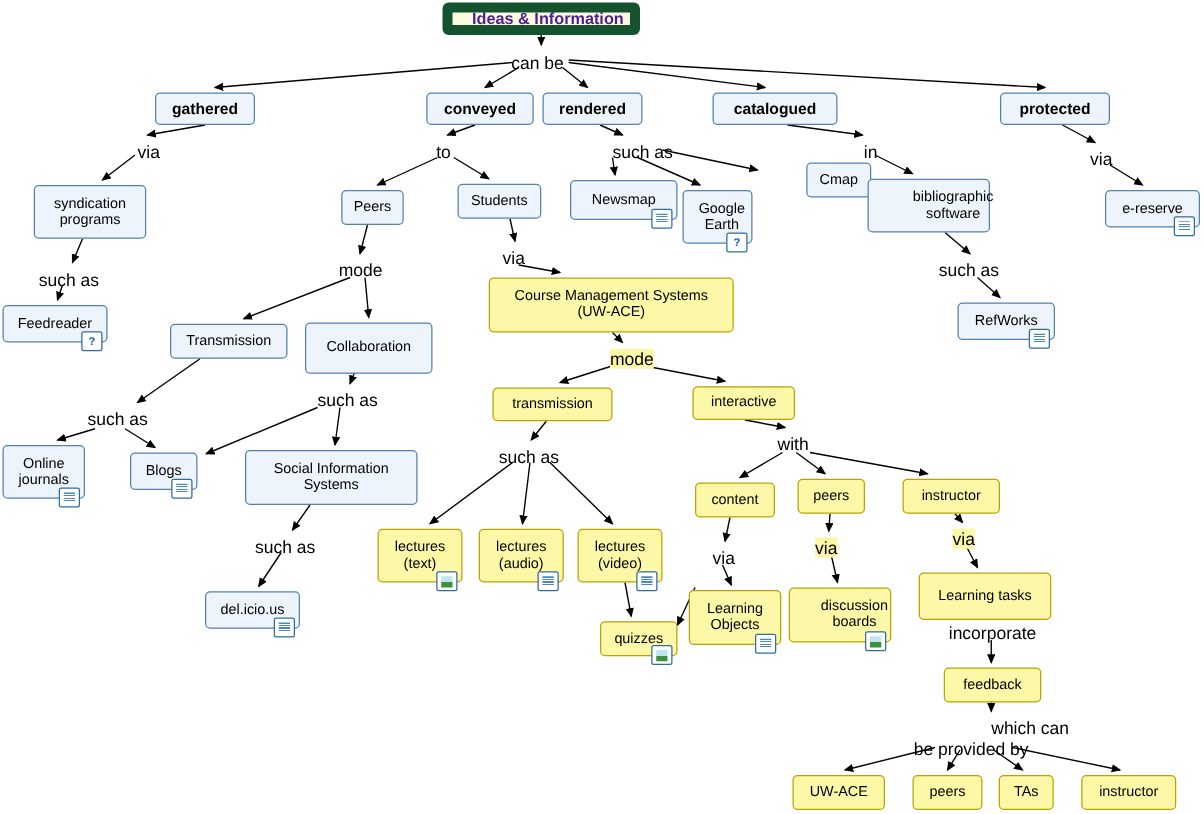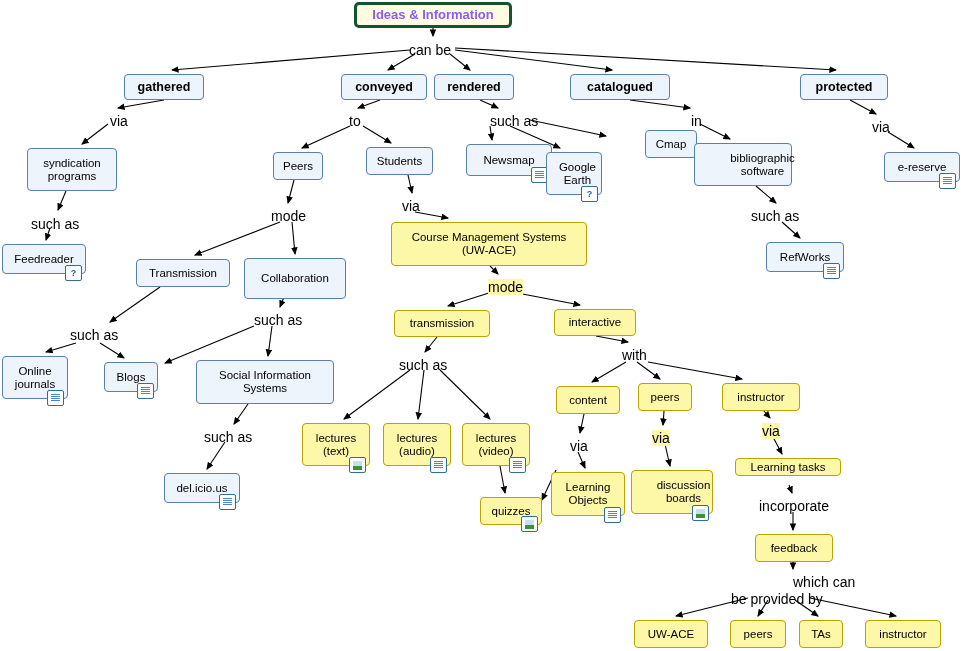--- a/index.html
+++ b/index.html
@@ -44,25 +44,26 @@
   .node.yellow {
     background: #fdf7a8;
     border-color: #b9a300;
   }
   .node.plain {
     background: #eef4fb;
     border-color: #5580b0;
   }
   .node.root {
     background: #fffbe0;
-    border: 3px solid #14532d;
+    border: 8px solid #14532d;
     border-radius: 5px;
-    color: #8b5cf6;
+    color: #4c1d95;
     font-weight: bold;
     font-size: 13px;
+    justify-content: flex-end;
   }
   .node.bold {
     font-weight: bold;
     font-size: 12.5px;
   }
   .node .ntext {
     display: block;
   }
   .badge {
     position: absolute;
@@ -188,21 +189,21 @@
       <div class="node plain bold" style="left: 124px; top: 74px; width: 80px; height: 26px;"><span class="ntext">gathered</span></div>
       <div class="node plain bold" style="left: 341px; top: 74px; width: 86px; height: 26px;"><span class="ntext">conveyed</span></div>
       <div class="node plain bold" style="left: 434px; top: 74px; width: 80px; height: 26px;"><span class="ntext">rendered</span></div>
       <div class="node plain bold" style="left: 570px; top: 74px; width: 100px; height: 26px;"><span class="ntext">catalogued</span></div>
       <div class="node plain bold" style="left: 800px; top: 74px; width: 88px; height: 26px;"><span class="ntext">protected</span></div>
       <div class="node plain" style="left: 27px; top: 148px; width: 90px; height: 43px;"><span class="ntext">syndication
 programs</span></div>
       <div class="node plain" style="left: 2px; top: 244px; width: 84px; height: 30px;"><span class="ntext">Feedreader</span><span class="badge quest">?</span></div>
       <div class="node plain" style="left: 273px; top: 152px; width: 50px; height: 28px;"><span class="ntext">Peers</span></div>
       <div class="node plain" style="left: 366px; top: 147px; width: 67px; height: 28px;"><span class="ntext">Students</span></div>
-      <div class="node plain" style="left: 456px; top: 144px; width: 86px; height: 32px; margin-left: 10px;"><span class="ntext">Newsmap</span><span class="badge"><span class="lines"></span></span></div>
+      <div class="node plain" style="left: 456px; top: 144px; width: 86px; height: 32px;"><span class="ntext">Newsmap</span><span class="badge"><span class="lines"></span></span></div>
       <div class="node plain" style="left: 546px; top: 152px; width: 56px; height: 43px; justify-content: flex-end;"><span class="ntext">Google
 Earth</span><span class="badge quest">?</span></div>
       <div class="node plain" style="left: 609px; top: 130px; width: 52px; height: 28px; margin-left: 36px;"><span class="ntext">Cmap</span></div>
       <div class="node plain" style="left: 694px; top: 143px; width: 98px; height: 43px; padding-left: 44px;"><span class="ntext">bibliographic
 software</span></div>
       <div class="node plain" style="left: 766px; top: 242px; width: 78px; height: 30px;"><span class="ntext">RefWorks</span><span class="badge"><span class="lines"></span></span></div>
       <div class="node plain" style="left: 884px; top: 152px; width: 76px; height: 30px;"><span class="ntext">e-reserve</span><span class="badge"><span class="lines"></span></span></div>
       <div class="node plain" style="left: 136px; top: 259px; width: 94px; height: 28px;"><span class="ntext">Transmission</span></div>
       <div class="node plain" style="left: 244px; top: 258px; width: 102px; height: 41px;"><span class="ntext">Collaboration</span></div>
       <div class="node plain" style="left: 2px; top: 356px; width: 66px; height: 43px;"><span class="ntext">Online
@@ -222,21 +223,21 @@
       <div class="node yellow" style="left: 462px; top: 423px; width: 68px; height: 43px;"><span class="ntext">lectures
 (video)</span><span class="badge"><span class="lines"></span></span></div>
       <div class="node yellow" style="left: 480px; top: 497px; width: 62px; height: 28px;"><span class="ntext">quizzes</span><span class="badge pic"><span class="lines"></span></span></div>
       <div class="node yellow" style="left: 556px; top: 386px; width: 64px; height: 28px;"><span class="ntext">content</span></div>
       <div class="node yellow" style="left: 638px; top: 383px; width: 54px; height: 28px;"><span class="ntext">peers</span></div>
       <div class="node yellow" style="left: 722px; top: 383px; width: 78px; height: 28px;"><span class="ntext">instructor</span></div>
       <div class="node yellow" style="left: 551px; top: 472px; width: 74px; height: 44px;"><span class="ntext">Learning
 Objects</span><span class="badge"><span class="lines"></span></span></div>
       <div class="node yellow" style="left: 631px; top: 470px; width: 82px; height: 44px; padding-left: 28px;"><span class="ntext">discussion
 boards</span><span class="badge pic"><span class="lines"></span></span></div>
-      <div class="node yellow" style="left: 735px; top: 458px; width: 106px; height: 18px;"><span class="ntext">Learning tasks</span></div>
+      <div class="node yellow" style="left: 735px; top: 458px; width: 106px; height: 38px;"><span class="ntext">Learning tasks</span></div>
       <div class="node yellow" style="left: 755px; top: 534px; width: 78px; height: 28px;"><span class="ntext">feedback</span></div>
       <div class="node yellow" style="left: 634px; top: 620px; width: 74px; height: 28px;"><span class="ntext">UW-ACE</span></div>
       <div class="node yellow" style="left: 730px; top: 620px; width: 56px; height: 28px;"><span class="ntext">peers</span></div>
       <div class="node yellow" style="left: 799px; top: 620px; width: 44px; height: 28px;"><span class="ntext">TAs</span></div>
       <div class="node yellow" style="left: 865px; top: 620px; width: 76px; height: 28px;"><span class="ntext">instructor</span></div>
     </div>
   <div id="labels-layer">
       <span class="linklabel" style="left: 409px; top: 42px;">can be</span>
       <span class="linklabel" style="left: 110px; top: 113px;">via</span>
       <span class="linklabel" style="left: 31px; top: 216px;">such as</span>

